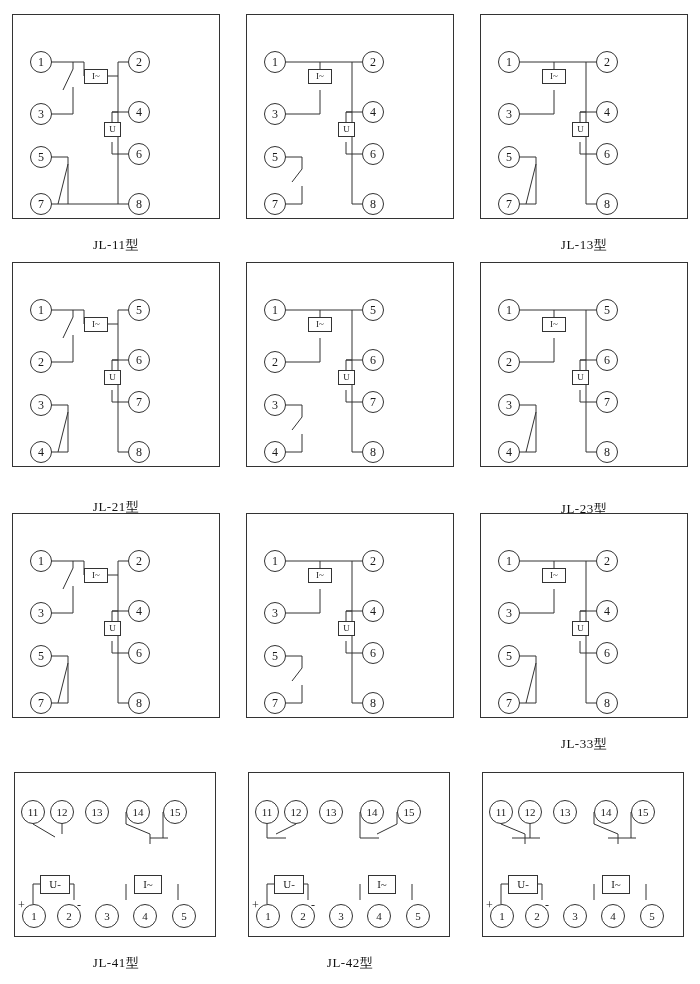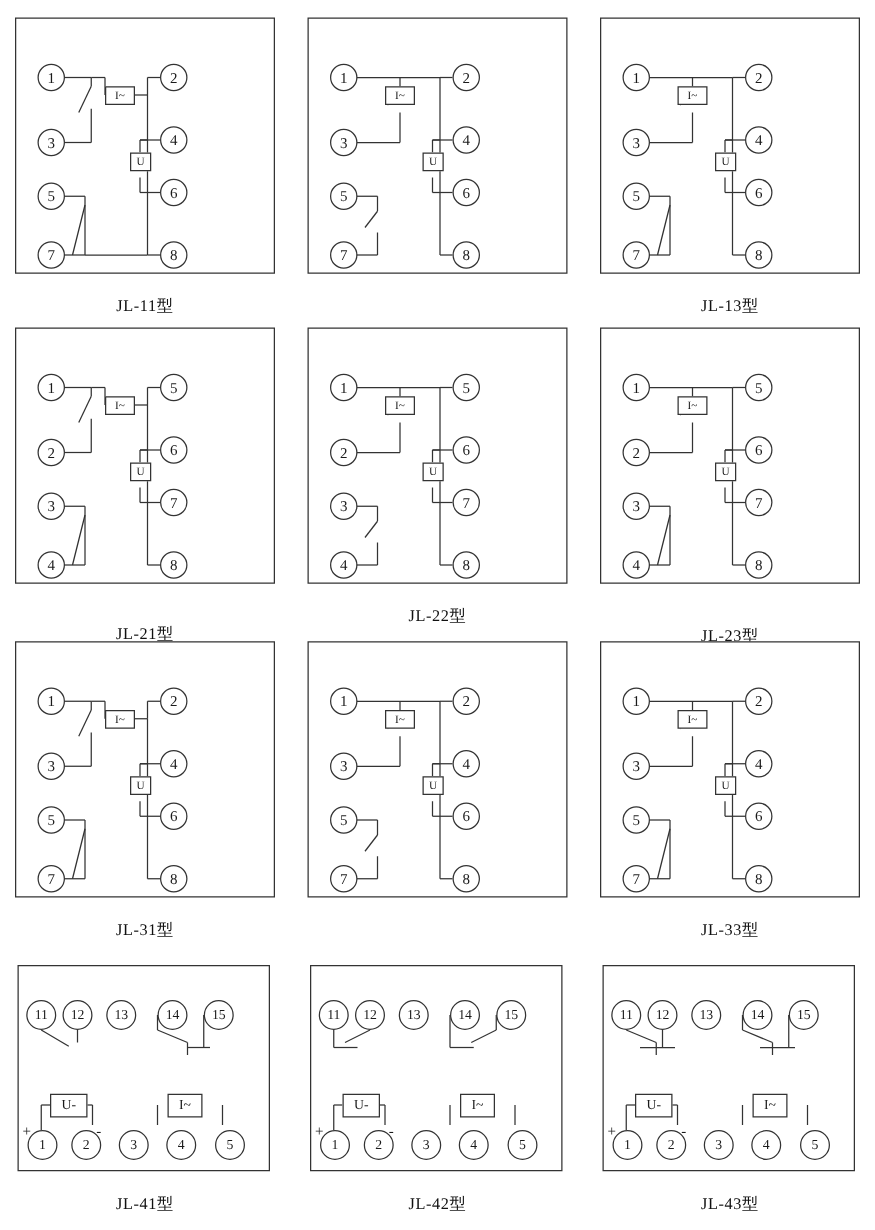--- a/index.html
+++ b/index.html
@@ -212,21 +212,20 @@
     <div class="term" style="left:30px;top:37px;">1</div>
     <div class="term" style="left:128px;top:37px;">5</div>
     <div class="term" style="left:30px;top:89px;">2</div>
     <div class="term" style="left:128px;top:87px;">6</div>
     <div class="term" style="left:30px;top:132px;">3</div>
     <div class="term" style="left:128px;top:129px;">7</div>
     <div class="term" style="left:30px;top:179px;">4</div>
     <div class="term" style="left:128px;top:179px;">8</div>
     <div class="coil" style="left:74px;top:55px;width:24px;">I~</div>
     <div class="coil" style="left:104px;top:108px;width:17px;">U</div>
-    <div class="caption" style="left:0px;top:222px;">JL-22型</div>
   </div>
 
   <div class="cell" style="left:468px;top:262px;width:232px;height:240px;">
     <div class="box" style="left:12px;top:0px;width:208px;height:205px;"></div>
     <svg class="lines" width="232" height="210">
       <line x1="51" y1="48" x2="118" y2="48"></line>
       <line x1="86" y1="48" x2="86" y2="58"></line>
       <line x1="86" y1="76" x2="86" y2="100"></line>
       <line x1="51" y1="100" x2="86" y2="100"></line>
       <line x1="86" y1="58" x2="76" y2="70"></line>
@@ -284,21 +283,20 @@
     <div class="term" style="left:30px;top:37px;">1</div>
     <div class="term" style="left:128px;top:37px;">2</div>
     <div class="term" style="left:30px;top:89px;">3</div>
     <div class="term" style="left:128px;top:87px;">4</div>
     <div class="term" style="left:30px;top:132px;">5</div>
     <div class="term" style="left:128px;top:129px;">6</div>
     <div class="term" style="left:30px;top:179px;">7</div>
     <div class="term" style="left:128px;top:179px;">8</div>
     <div class="coil" style="left:84px;top:55px;width:24px;">I~</div>
     <div class="coil" style="left:104px;top:108px;width:17px;">U</div>
-    <div class="caption" style="left:0px;top:222px;">JL-31型</div>
   </div>
 
   <div class="cell" style="left:234px;top:513px;width:232px;height:240px;">
     <div class="box" style="left:12px;top:0px;width:208px;height:205px;"></div>
     <svg class="lines" width="232" height="210">
       <line x1="51" y1="48" x2="118" y2="48"></line>
       <line x1="86" y1="48" x2="86" y2="58"></line>
       <line x1="86" y1="76" x2="86" y2="100"></line>
       <line x1="51" y1="100" x2="86" y2="100"></line>
       <line x1="86" y1="58" x2="76" y2="70"></line>
@@ -463,16 +461,15 @@
     <div class="term wide" style="left:163px;top:28px;">15</div>
     <div class="coil big" style="left:40px;top:103px;width:30px;">U-</div>
     <div class="coil big" style="left:134px;top:103px;width:28px;">I~</div>
     <div class="plus" style="left:18px;top:126px;">+</div>
     <div class="minus" style="left:77px;top:126px;">-</div>
     <div class="term wide" style="left:22px;top:132px;">1</div>
     <div class="term wide" style="left:57px;top:132px;">2</div>
     <div class="term wide" style="left:95px;top:132px;">3</div>
     <div class="term wide" style="left:133px;top:132px;">4</div>
     <div class="term wide" style="left:172px;top:132px;">5</div>
-    <div class="caption" style="left:0px;top:182px;">JL-43型</div>
   </div>
 
 </div>
 
 </body></html>

